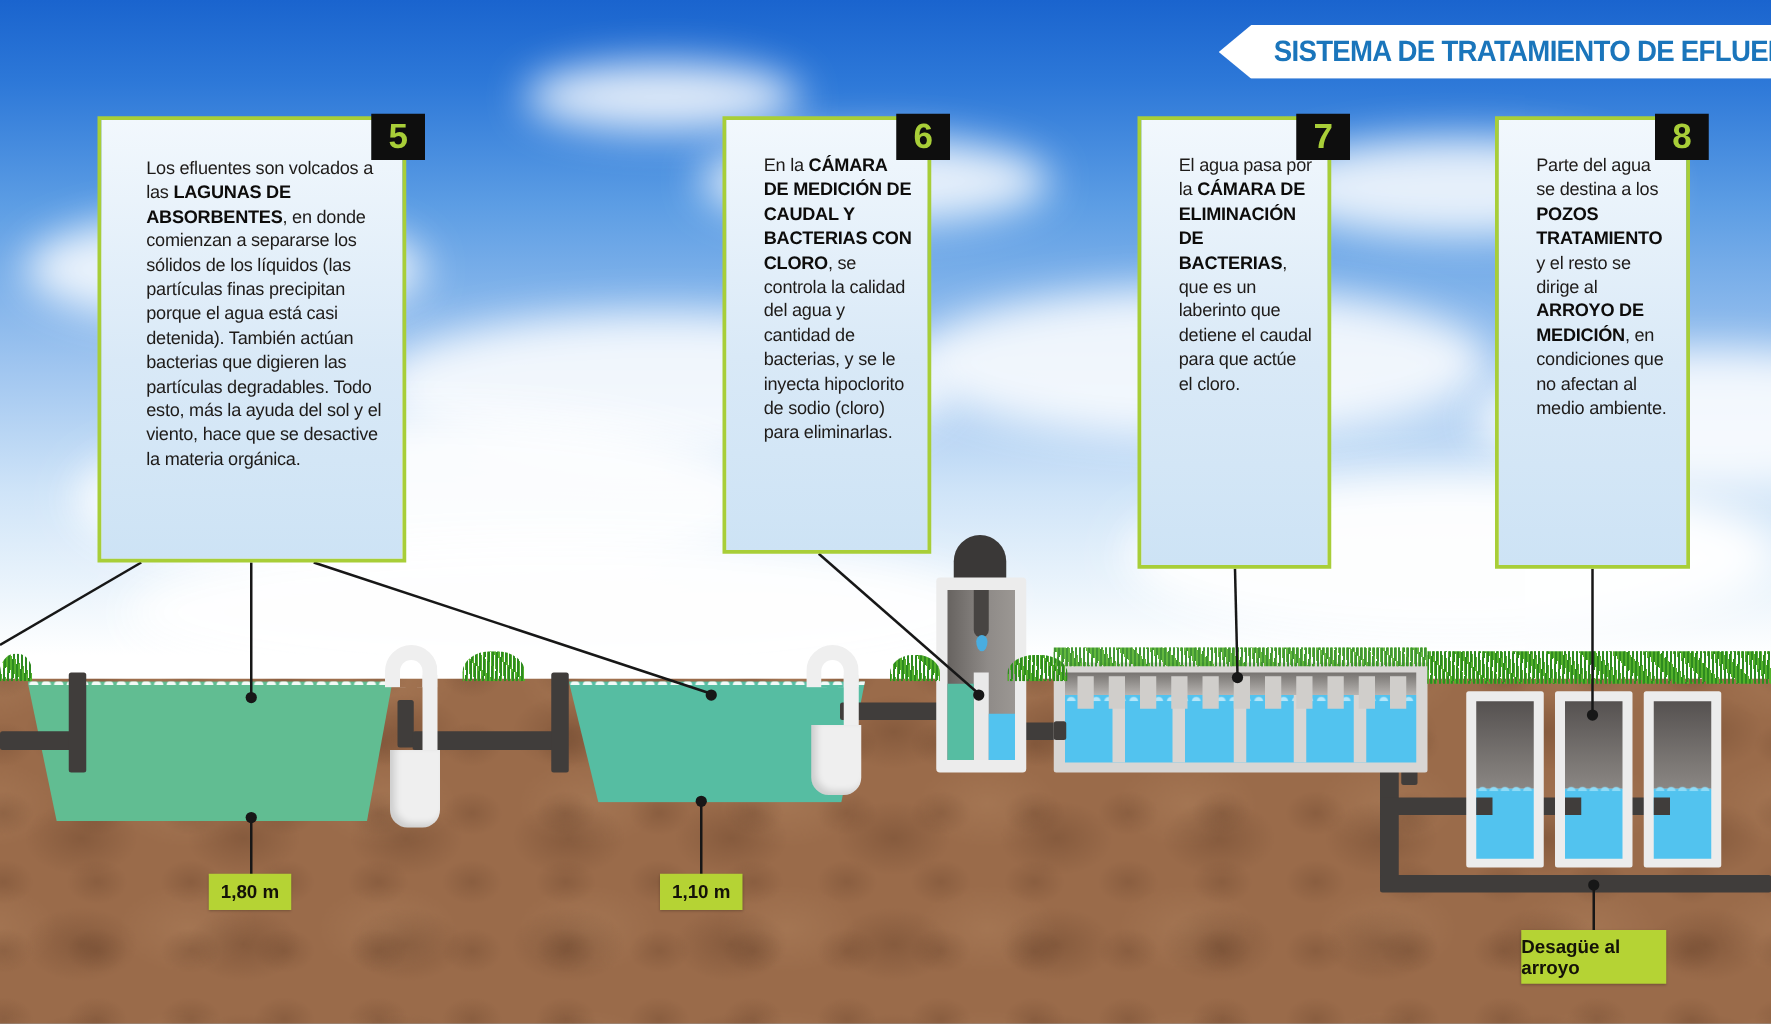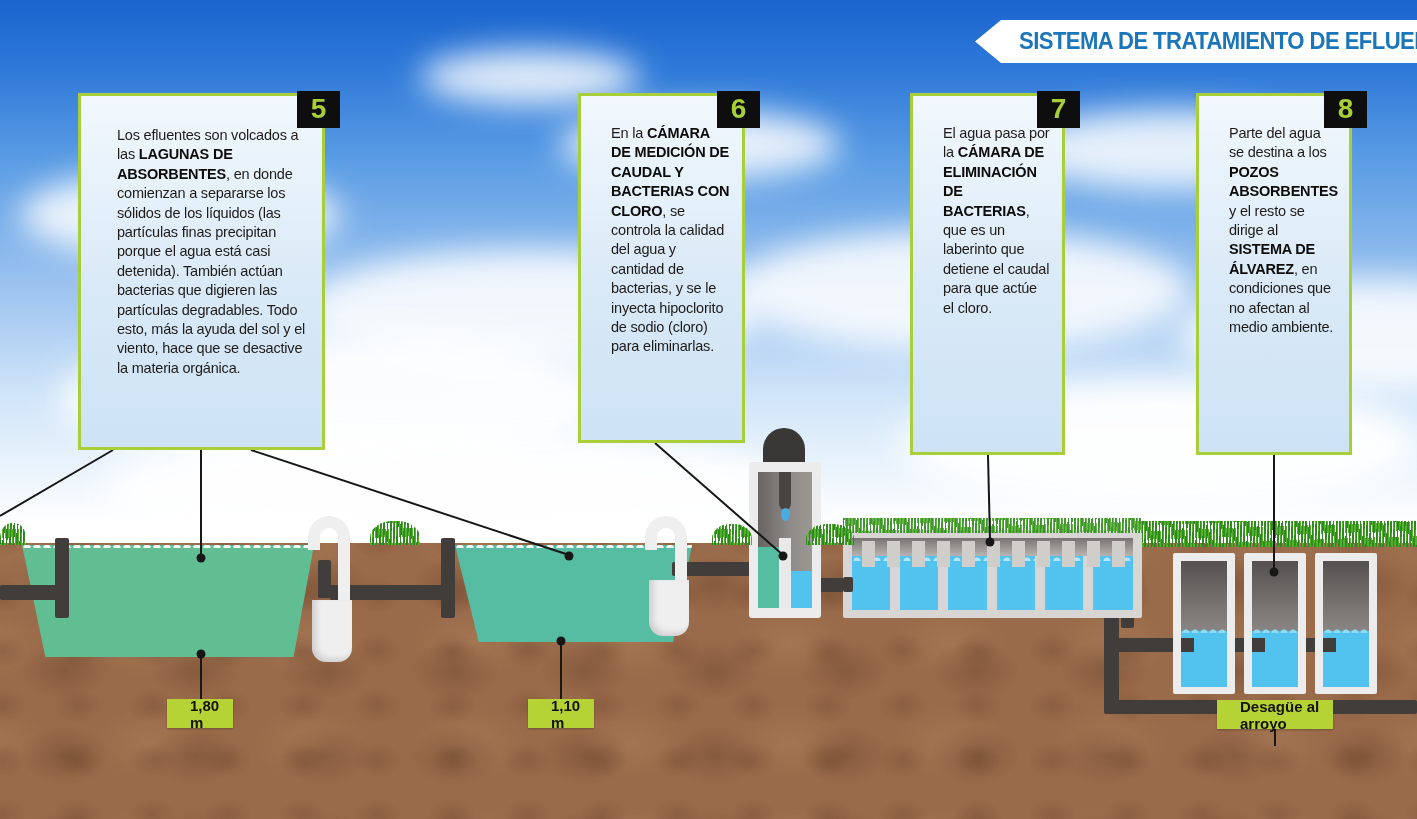--- a/index.html
+++ b/index.html
@@ -83,21 +83,21 @@
   
   .grass{position:absolute;
     background-image:
       repeating-linear-gradient(93deg, #2e8a20 0 1.6px, transparent 1.6px 3.4px),
       repeating-linear-gradient(86deg, #53b12a 0 1.6px, transparent 1.6px 3px);
     border-radius:45% 45% 0 0/70% 70% 0 0;}
 
   
   .mlabel{position:absolute;background:var(--label-bg);color:#141208;font-weight:bold;
     font-size:15px;display:flex;align-items:center;justify-content:center;
-    box-shadow:0 1px 2px rgba(0,0,0,.25);padding-left:23px;}
+    box-shadow:0 1px 2px rgba(0,0,0,.25);}
 
   
   .lines{position:absolute;inset:0;pointer-events:none;}
   .lines line,.lines polyline{stroke:#171717;stroke-width:2;fill:none;}
   .lines circle{fill:#171717;}
 
   
   .callout{position:absolute;border:3px solid var(--accent);
     background:linear-gradient(180deg,#f2f8fd 0%,#d9e9f7 55%,#cde3f5 100%);}
   .callout .txt{position:absolute;inset:0;padding:30px 16px 0 36px;color:var(--text);
@@ -233,38 +233,38 @@
     <circle cx="561" cy="641" r="4.5"></circle>
       <circle cx="1275" cy="708" r="4.5"></circle>
   </svg>
 
   <div class="mlabel" style="left:167px;top:699px;width:66px;height:29px;">
     <span>1,80 m</span>
   </div>
   <div class="mlabel" style="left:528px;top:699px;width:66px;height:29px;">
     <span>1,10 m</span>
   </div>
-  <div class="mlabel" style="left:1217px;top:700px;width:116px;height:29px;">
+  <div class="mlabel" style="left:1217px;top:744px;width:116px;height:43px;">
     <span>Desagüe al arroyo</span>
   </div>
 
   <div class="callout box5">
     <div class="numbadge">5</div>
     <div class="txt">Los efluentes son volcados a las <b>LAGUNAS DE ABSORBENTES</b>, en donde comienzan a separarse los sólidos de los líquidos (las partículas finas precipitan porque el agua está casi detenida). También actúan bacterias que digieren las partículas degradables. Todo esto, más la ayuda del sol y el viento, hace que se desactive la materia orgánica.</div>
   </div>
   <div class="callout narrow box6">
     <div class="numbadge">6</div>
     <div class="txt">En la <b>CÁMARA DE MEDICIÓN DE CAUDAL Y BACTERIAS CON CLORO</b>, se controla la calidad del agua y cantidad de bacterias, y se le inyecta hipoclorito de sodio (cloro) para eliminarlas.</div>
   </div>
   <div class="callout narrow box7">
     <div class="numbadge">7</div>
     <div class="txt">El agua pasa por la <b>CÁMARA DE ELIMINACIÓN DE BACTERIAS</b>, que es un laberinto que detiene el caudal para que actúe el cloro.</div>
   </div>
   <div class="callout narrow box8">
     <div class="numbadge">8</div>
-    <div class="txt">Parte del agua se destina a los <b>POZOS ABSORBENTES</b> y el resto se dirige al <b>SISTEMA DE ÁLVAREZ</b>, en condiciones que no afectan al medio ambiente.</div>
+    <div class="txt">Parte del agua se destina a los <b>POZOS TRATAMIENTO</b> y el resto se dirige al <b>ARROYO DE MEDICIÓN</b>, en condiciones que no afectan al medio ambiente.</div>
   </div>
 
   <div class="banner">
     <span>SISTEMA DE TRATAMIENTO DE EFLUENTES</span>
   </div>
 
 </div>
 
 </body></html>

